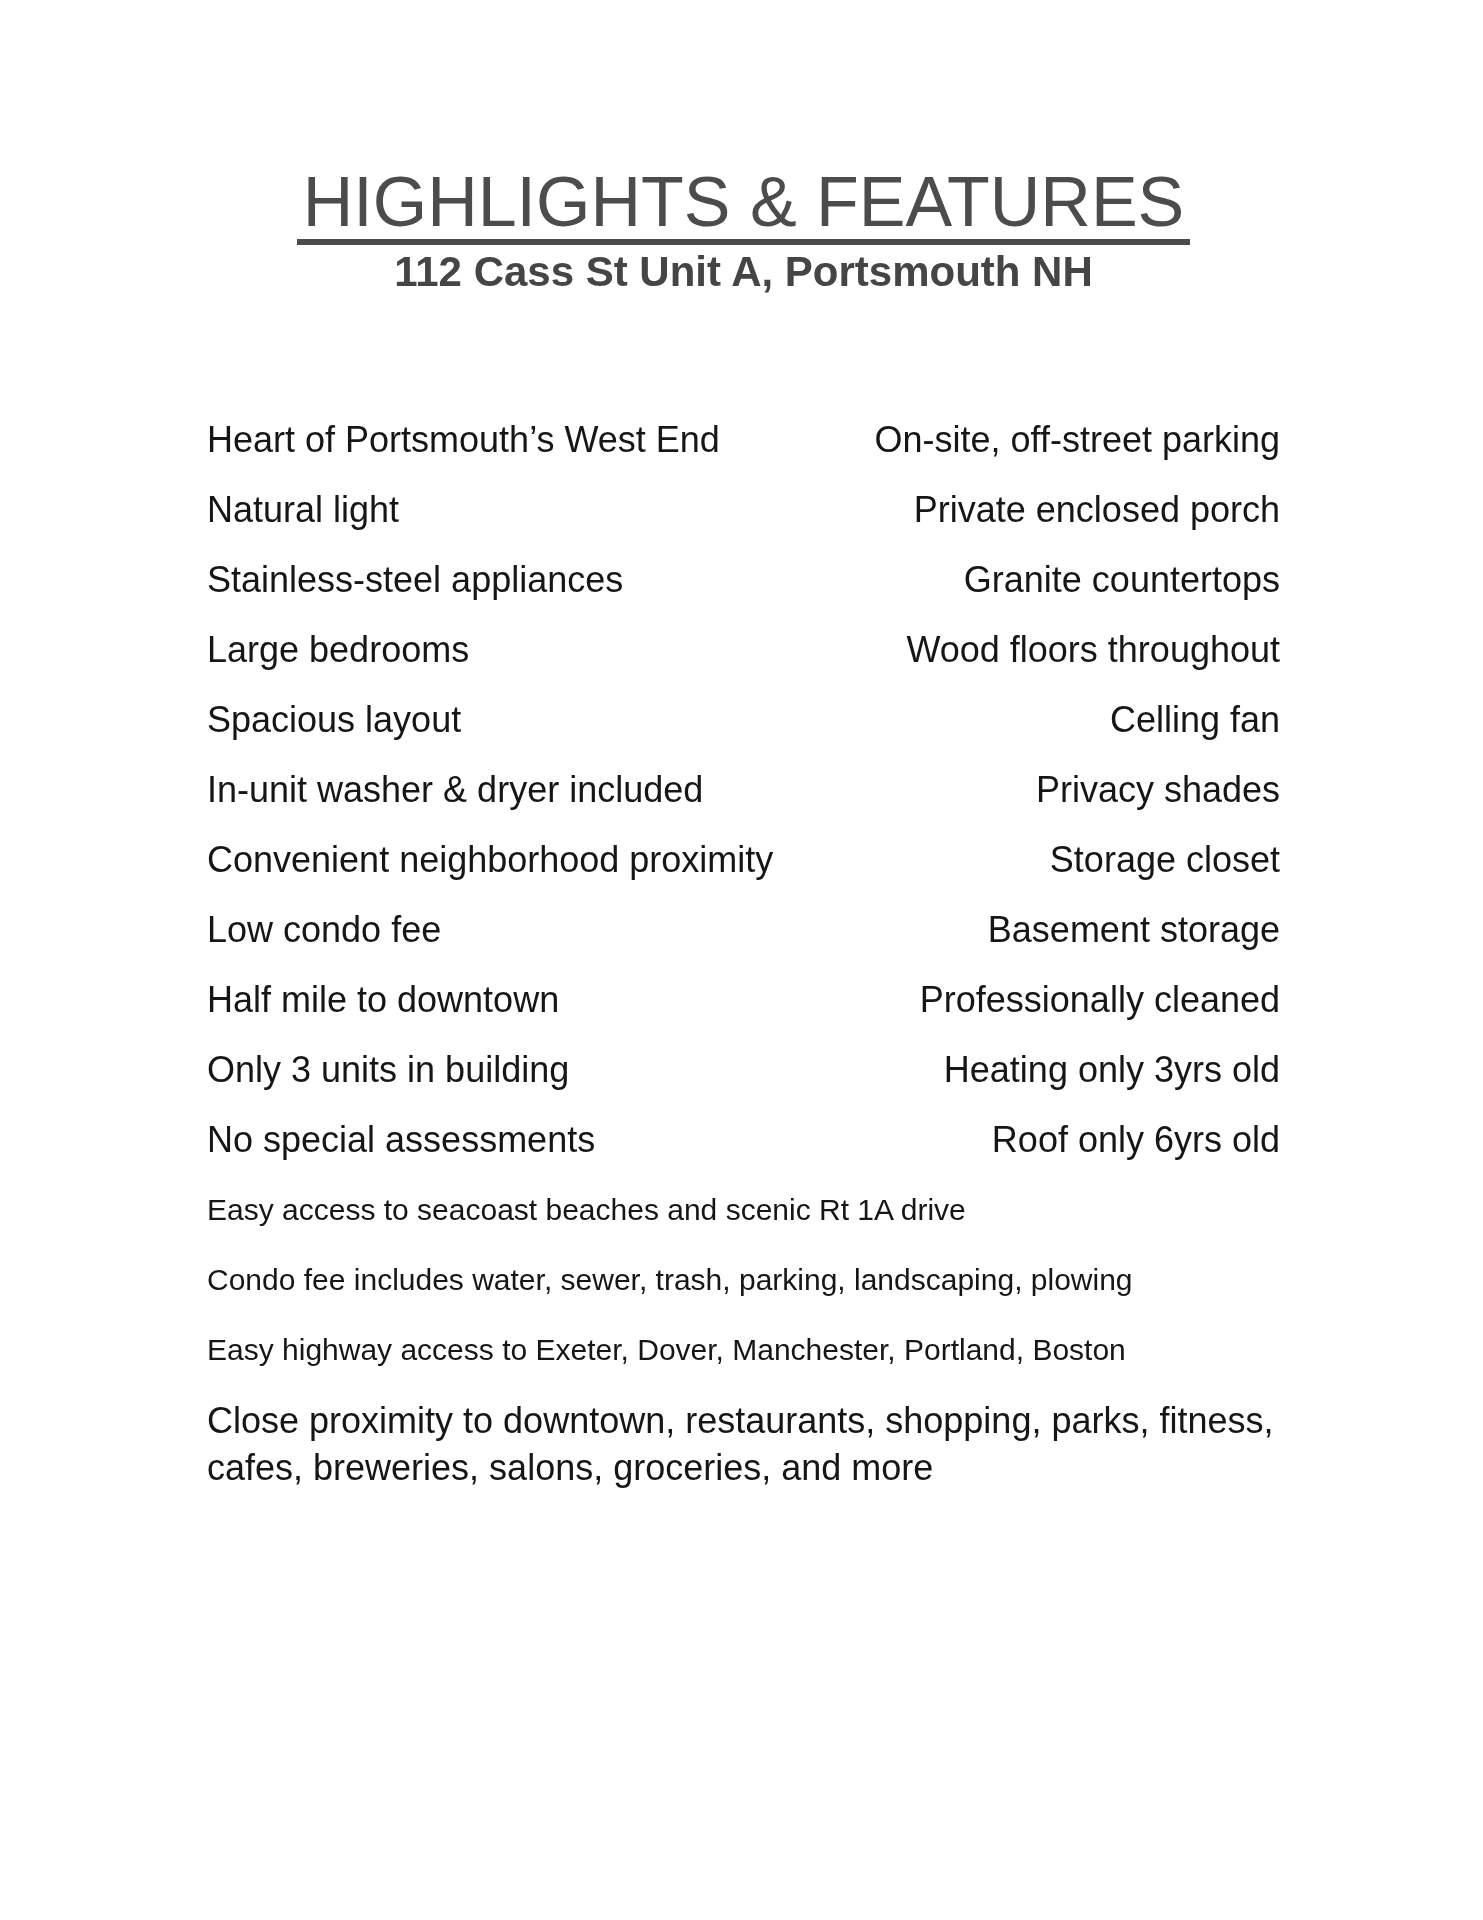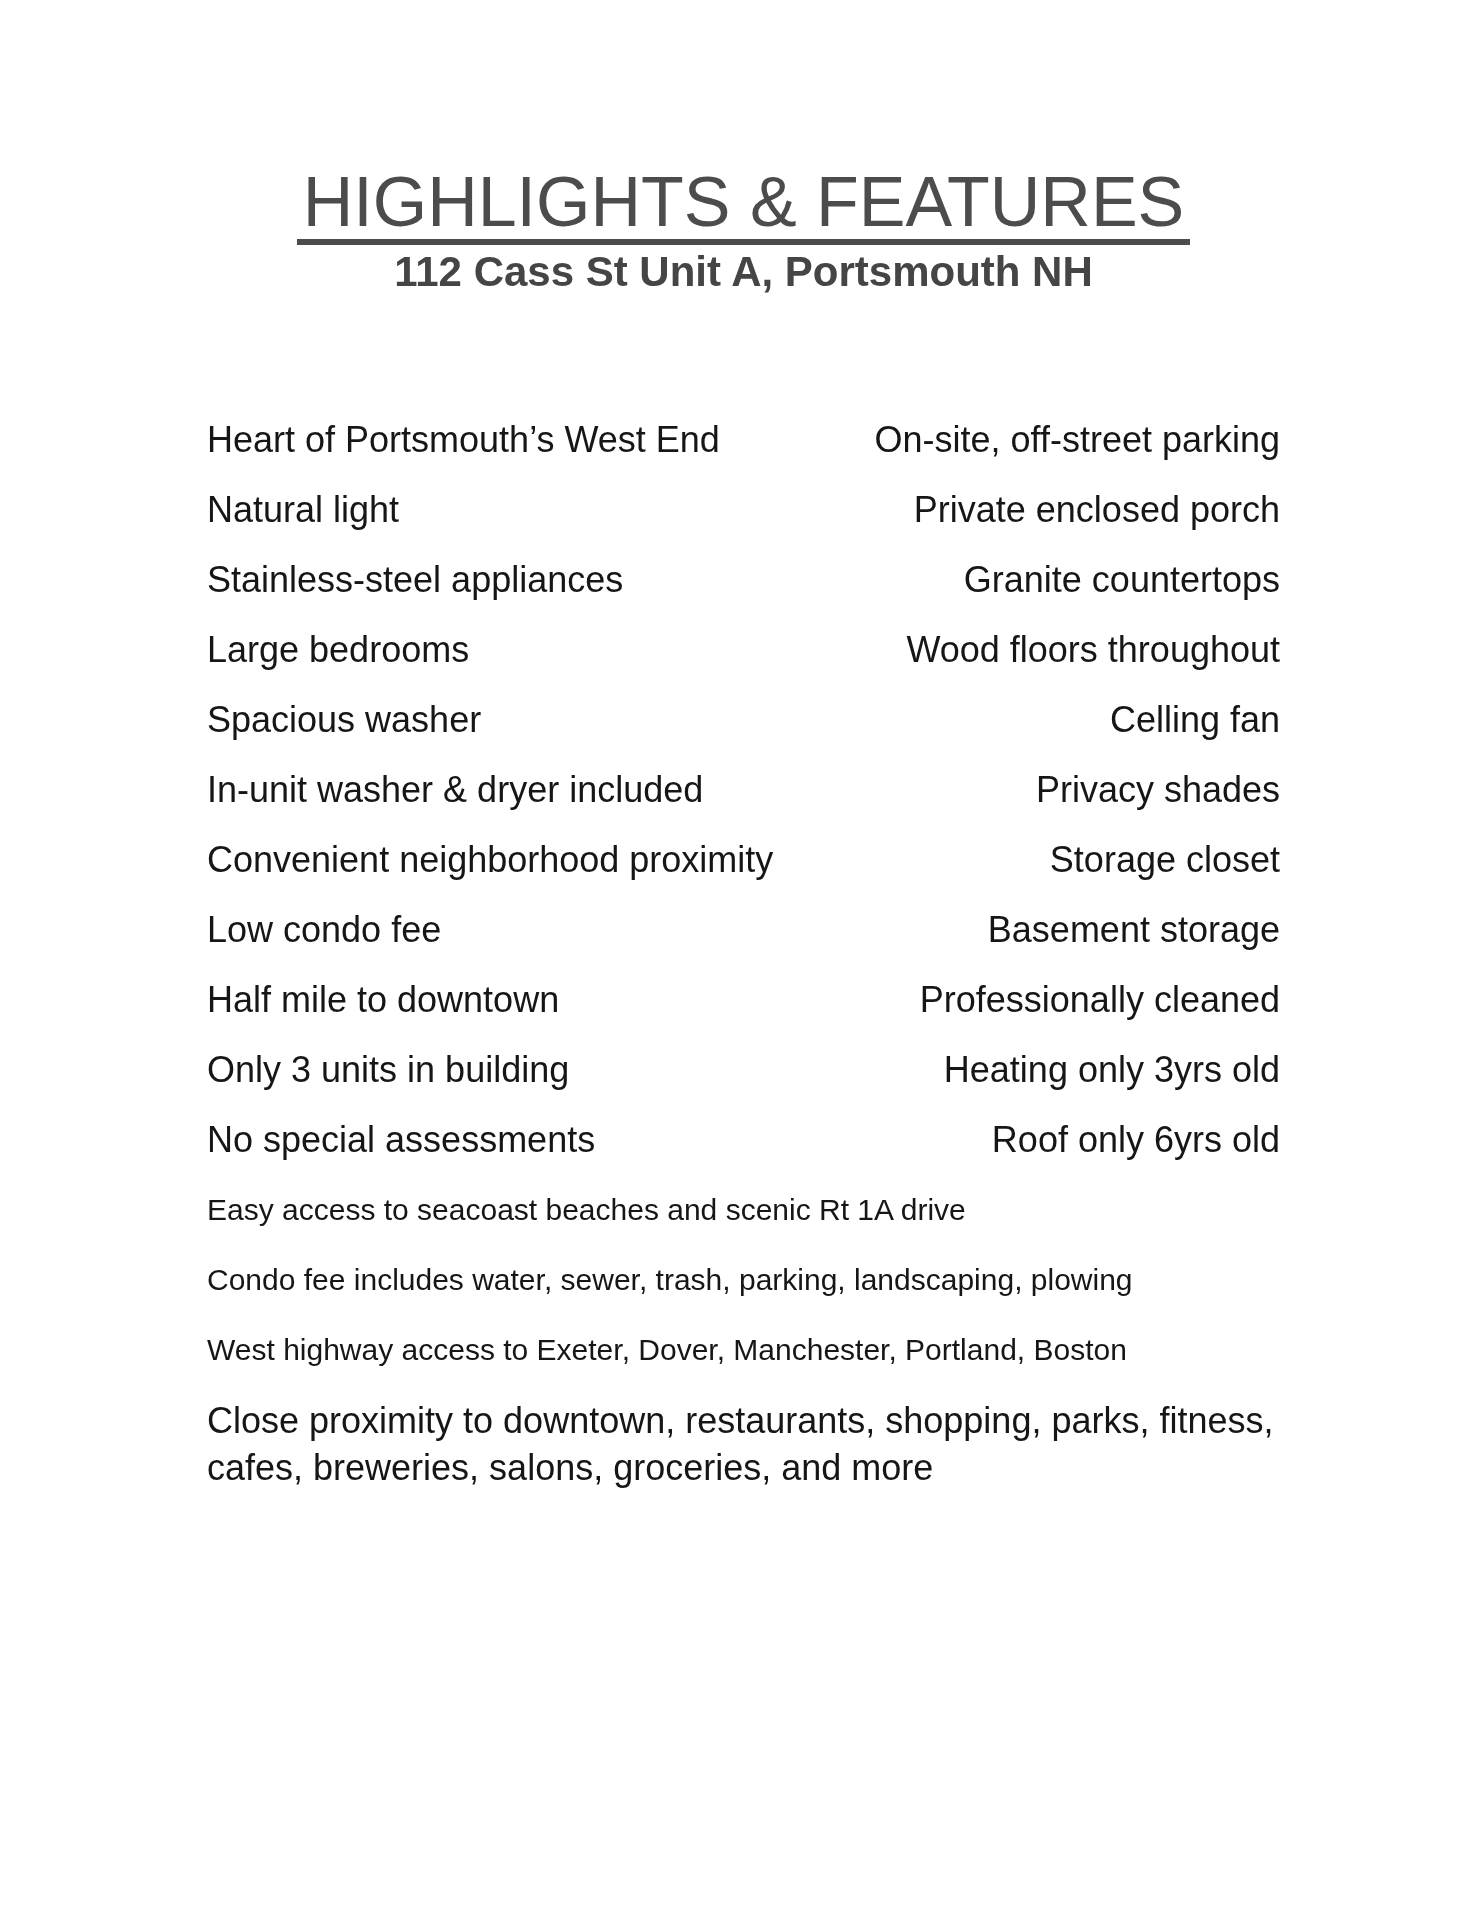--- a/index.html
+++ b/index.html
@@ -95,21 +95,21 @@
         <span class="cell left">Stainless-steel appliances</span>
         <span class="cell right">Granite countertops</span>
       </div>
 
       <div class="row">
         <span class="cell left">Large bedrooms</span>
         <span class="cell right">Wood floors throughout</span>
       </div>
 
       <div class="row">
-        <span class="cell left">Spacious washer</span>
+        <span class="cell left">Spacious layout</span>
         <span class="cell right">Celling fan</span>
       </div>
 
       <div class="row">
         <span class="cell left">In-unit washer &amp; dryer included</span>
         <span class="cell right">Privacy shades</span>
       </div>
 
       <div class="row">
         <span class="cell left">Convenient neighborhood proximity</span>
@@ -136,18 +136,18 @@
         <span class="cell right">Roof only 6yrs old</span>
       </div>
     </div>
 
   <div class="feature-lines">
 
       <div class="line-row">Easy access to seacoast beaches and scenic Rt 1A drive</div>
 
       <div class="line-row">Condo fee includes water, sewer, trash, parking, landscaping, plowing</div>
 
-      <div class="line-row">West highway access to Exeter, Dover, Manchester, Portland, Boston</div>
+      <div class="line-row">Easy highway access to Exeter, Dover, Manchester, Portland, Boston</div>
     </div>
 
   <p class="closing-para">Close proximity to downtown, restaurants, shopping, parks, fitness, cafes, breweries, salons, groceries, and more</p>
 
 </div>
 
 </body></html>

